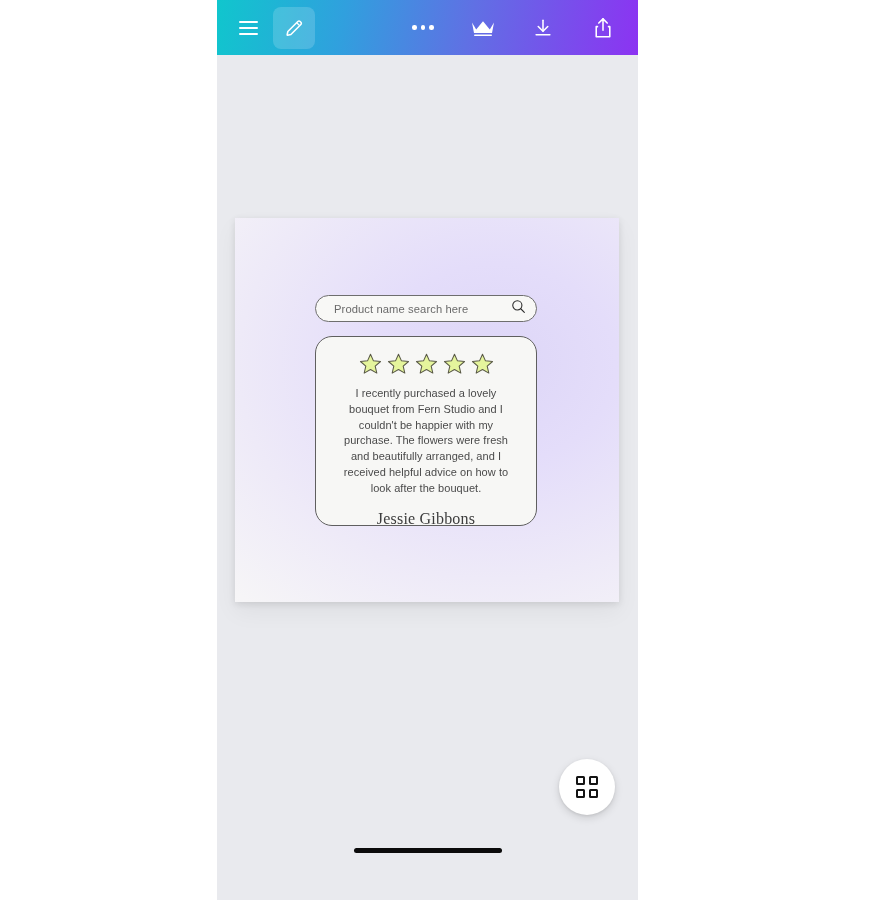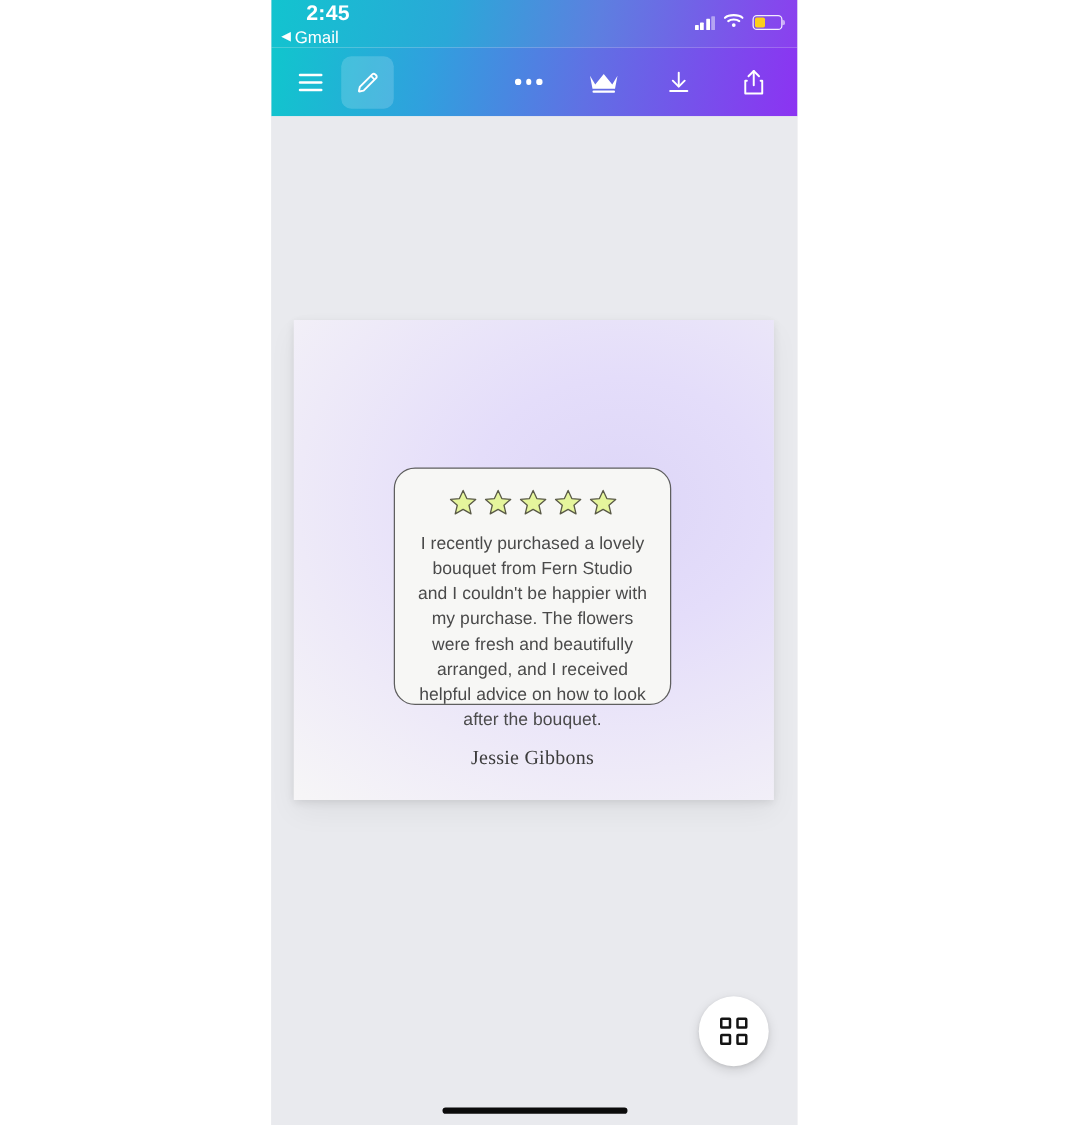--- a/index.html
+++ b/index.html
@@ -230,21 +230,21 @@
     text-align: center;
   }
   .stars {
     display: flex;
     justify-content: center;
     gap: 5px;
     margin-bottom: 11px;
   }
   .stars svg { display: block; }
   .review-text {
-    font-size: 14px;
+    font-size: 11px;
     line-height: 1.44;
     color: #4a4a4a;
     letter-spacing: 0.05px;
     margin: 0 2px;
     text-align: center;
   }
   .review-author {
     margin-top: 13px;
     font-family: "Liberation Serif", serif;
     font-size: 16px;
@@ -289,45 +289,20 @@
     height: 5px;
     background: #0b0b0b;
     border-radius: 3px;
   }
 </style>
 </head>
 <body>
 
 <div class="phone">
 
-  <div class="statusbar">
-    <div class="sb-time">2:45</div>
-    <div class="sb-back">
-      <span class="sb-back-arrow">◀</span>
-      <span>Gmail</span>
-    </div>
-    <div class="sb-right">
-      <span class="sig">
-          <i></i>
-          <i></i>
-          <i></i>
-          <i></i>
-        </span>
-      <span>
-        <svg width="16" height="12" viewBox="0 0 16 12" fill="none">
-          <path d="M1 4.2 C4.2 1.4 11.8 1.4 15 4.2" stroke="#fff" stroke-width="1.7" stroke-linecap="round"></path>
-          <path d="M3.6 6.9 C5.8 5.1 10.2 5.1 12.4 6.9" stroke="#fff" stroke-width="1.7" stroke-linecap="round"></path>
-          <circle cx="8" cy="10" r="1.5" fill="#fff"></circle>
-        </svg>
-      </span>
-      <span class="batt">
-          <span></span>
-        </span>
-    </div>
-  </div>
 
   <div class="toolbar">
     <div class="tb-left">
       <div class="tb-btn">
         <span class="hamburger">
             <i></i>
             <i></i>
             <i></i>
           </span>
       </div>
@@ -366,20 +341,29 @@
           <path d="M6 11.5 H4.6 V22.6 H19.4 V11.5 H18" stroke="#fff" stroke-width="1.7" stroke-linecap="round" stroke-linejoin="round"></path>
         </svg>
       </div>
     </div>
   </div>
 
   <div class="editor">
 
     <div class="canvas">
 
+      <div class="searchbar">
+        <span class="ph">Product name search here</span>
+        <span class="mag">
+          <svg width="15" height="15" viewBox="0 0 18 18" fill="none">
+            <circle cx="7.6" cy="7.6" r="5.5" stroke="#2b2b2b" stroke-width="1.3"></circle>
+            <path d="M11.7 11.7 L16 16" stroke="#2b2b2b" stroke-width="1.3" stroke-linecap="round"></path>
+          </svg>
+        </span>
+      </div>
 
       <div class="review">
         <div class="stars">
           <span>
             <svg width="23" height="22" viewBox="0 0 24 23">
                 <path d="M12 1.4 L15.1 8.2 L22.5 8.9 L16.9 13.8 L18.6 21 L12 17.2 L5.4 21 L7.1 13.8 L1.5 8.9 L8.9 8.2 Z" fill="#e5f59c" stroke="#5a5a47" stroke-width="1.1" stroke-linejoin="round"></path>
               </svg>
           </span>
           <span>
             <svg width="23" height="22" viewBox="0 0 24 23">

